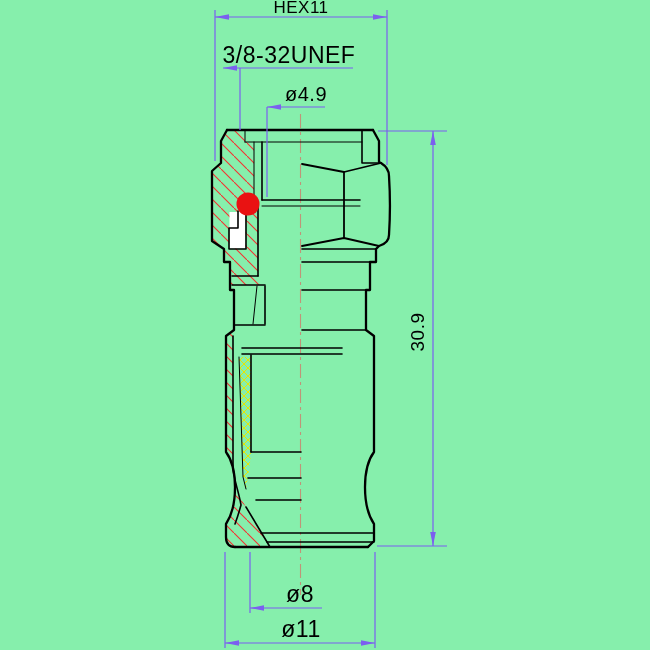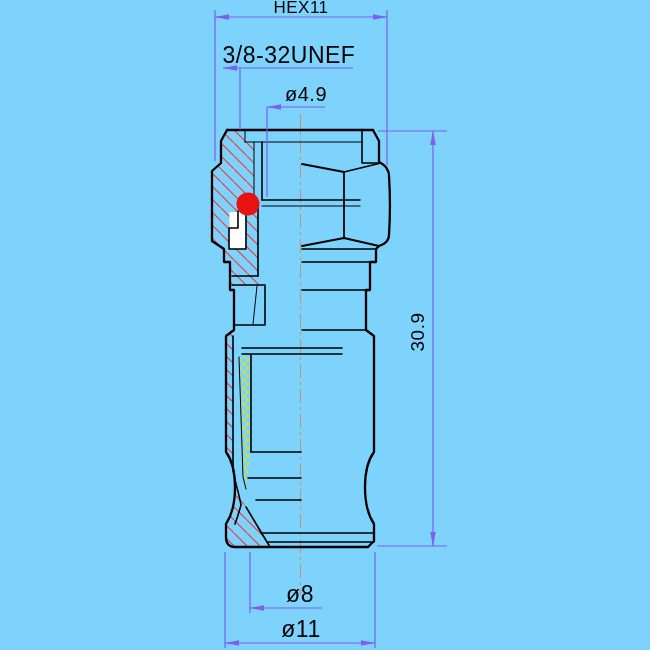--- a/index.html
+++ b/index.html
@@ -1,16 +1,16 @@
 <!DOCTYPE html>
 <html><head>
 <meta charset="utf-8">
 <style>
   html,body{margin:0;padding:0;background:#ffffff;}
-  .stage{width:650px;height:650px;position:relative;background:#7dd3fc;overflow:hidden;}
+  .stage{width:650px;height:650px;position:relative;background:#86efac;overflow:hidden;}
   svg{display:block;}
   
   .outline-thick{stroke:#000;stroke-width:2.3;fill:none;stroke-linejoin:round;stroke-linecap:round;}
   .outline-med{stroke:#000;stroke-width:1.6;fill:none;stroke-linejoin:round;stroke-linecap:round;}
   .outline-thin{stroke:#000;stroke-width:1.0;fill:none;stroke-linecap:round;}
   .dim-line{stroke:#7B5FEF;stroke-width:1.2;fill:none;}
   .dim-arrow{fill:#7B5FEF;stroke:none;}
   .dim-text{font-family:"Liberation Sans","DejaVu Sans",sans-serif;fill:#000;letter-spacing:0.5px;}
   .centerline{stroke:#C09478;stroke-width:1.1;fill:none;stroke-dasharray:14 4 3 4;}
   .hatch-red-area{fill:url(#hatchRed);stroke:none;}

